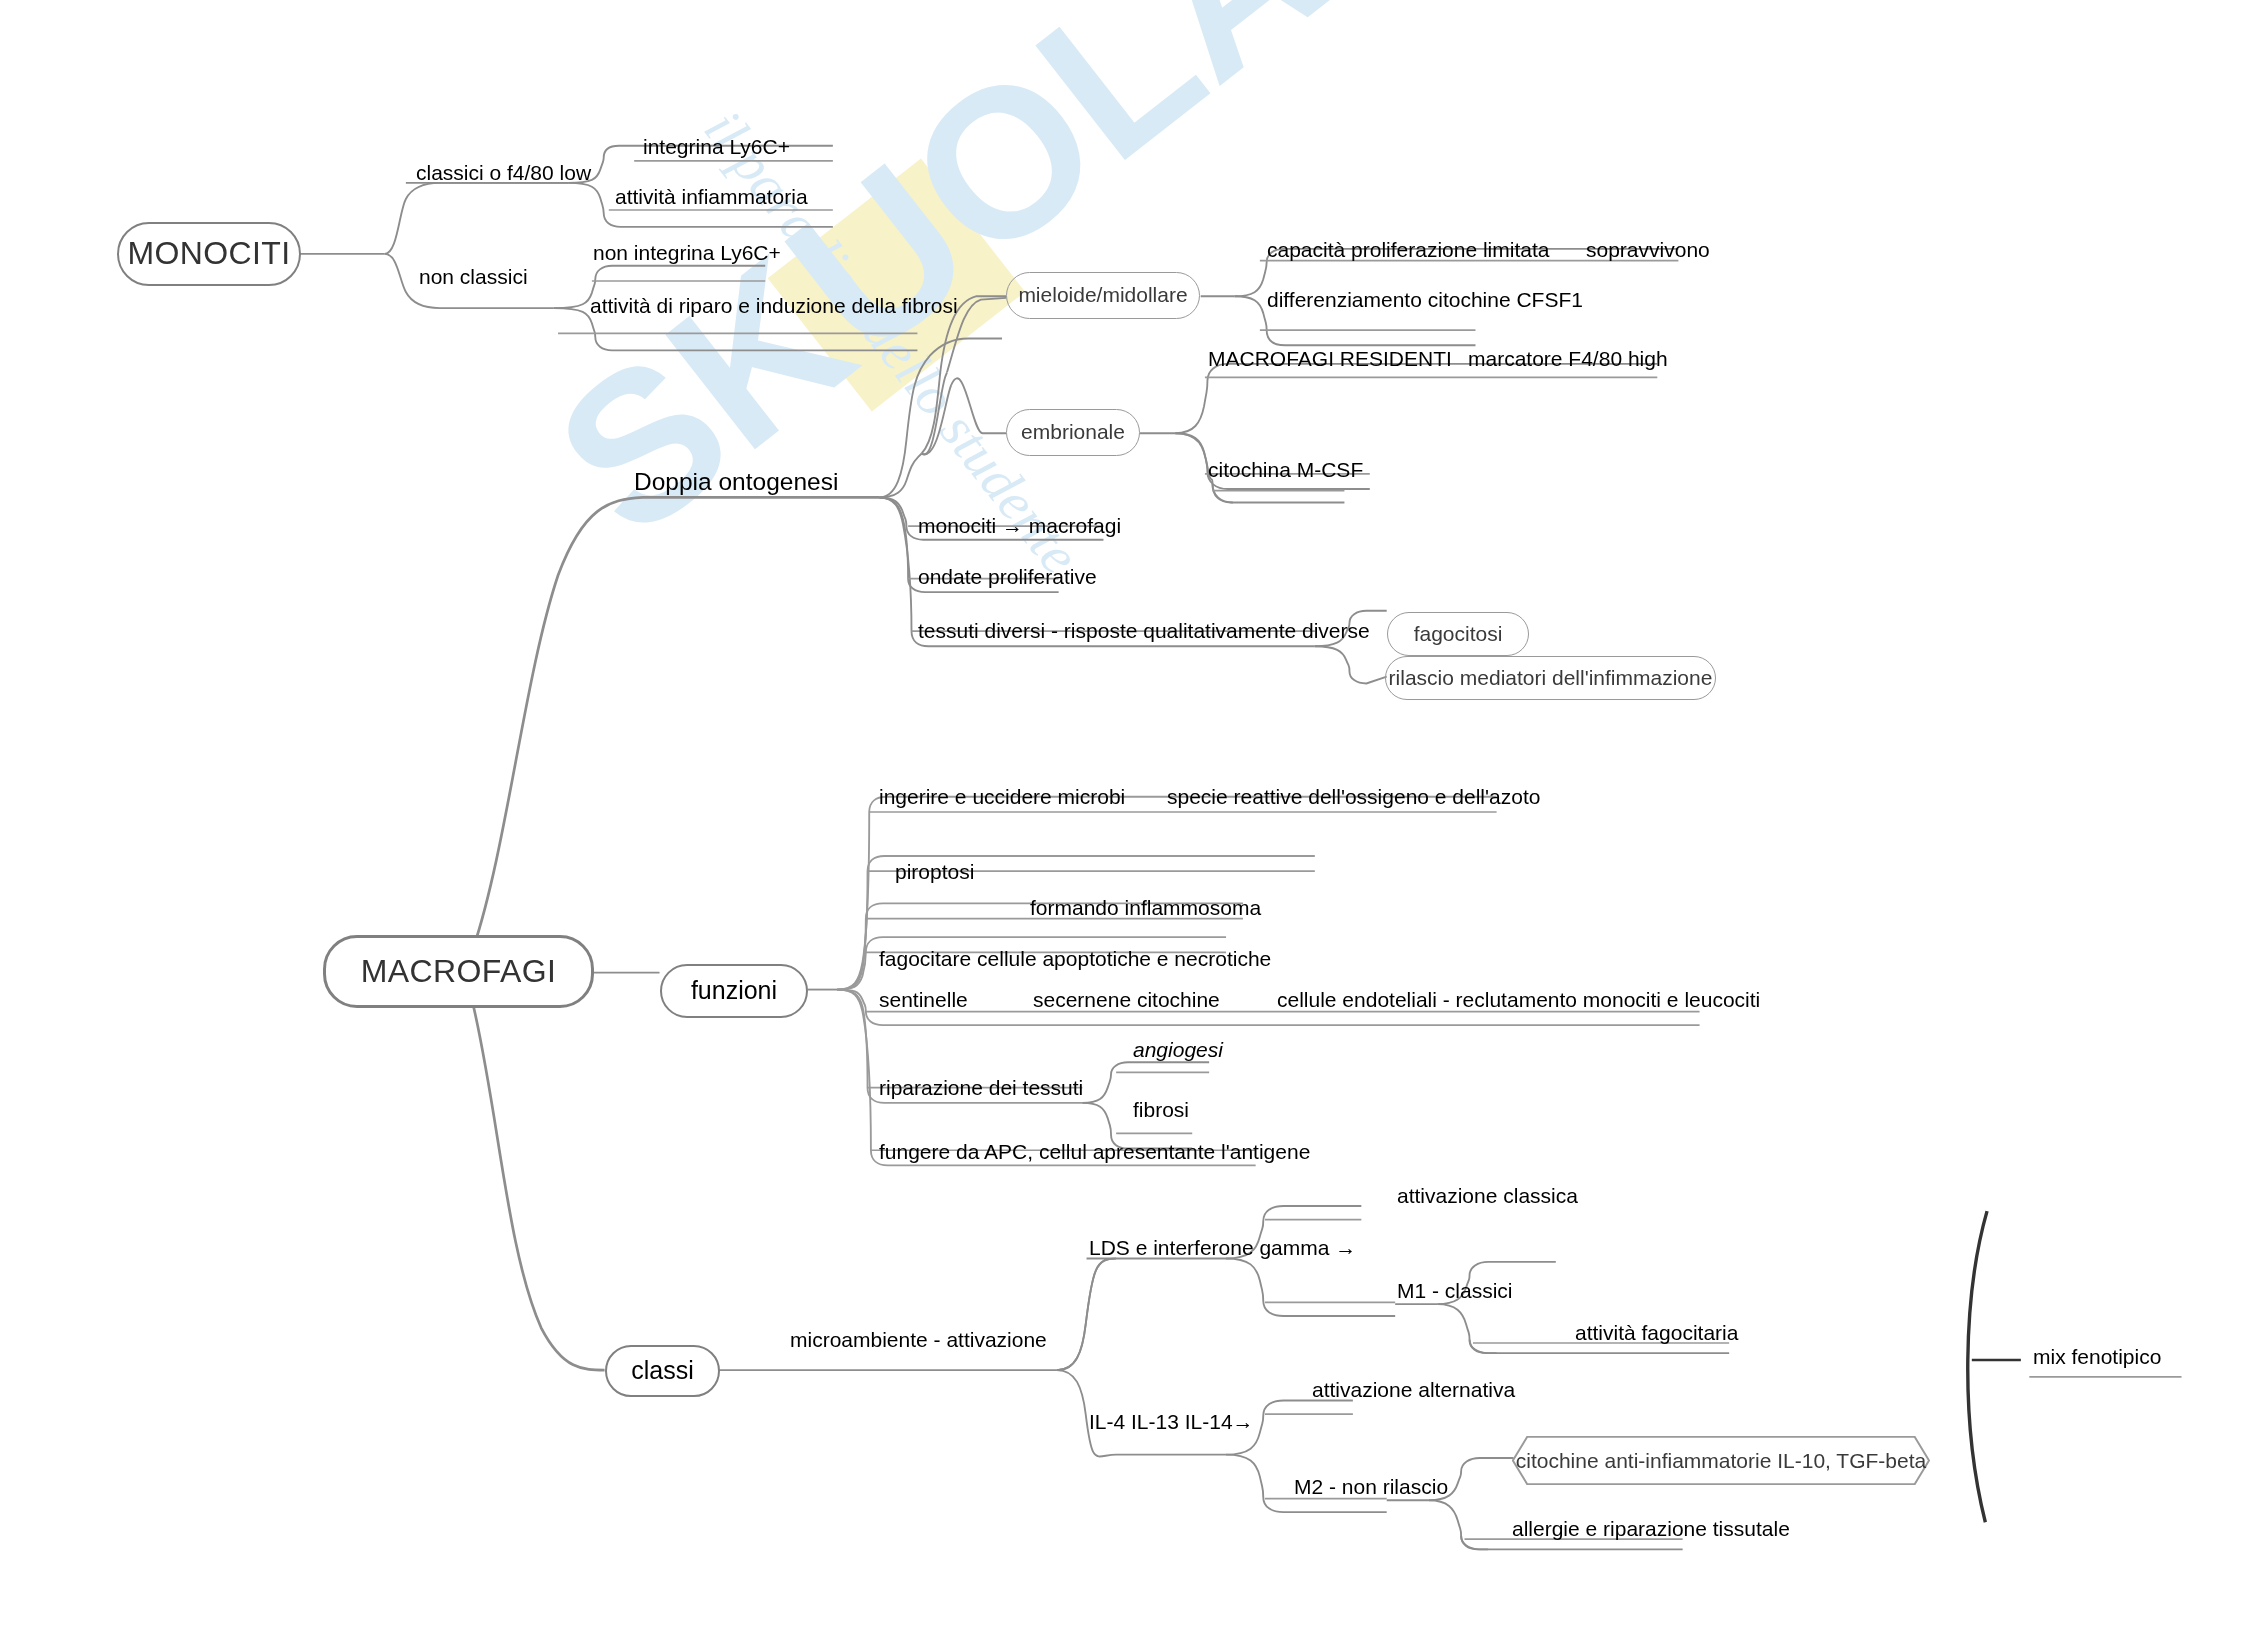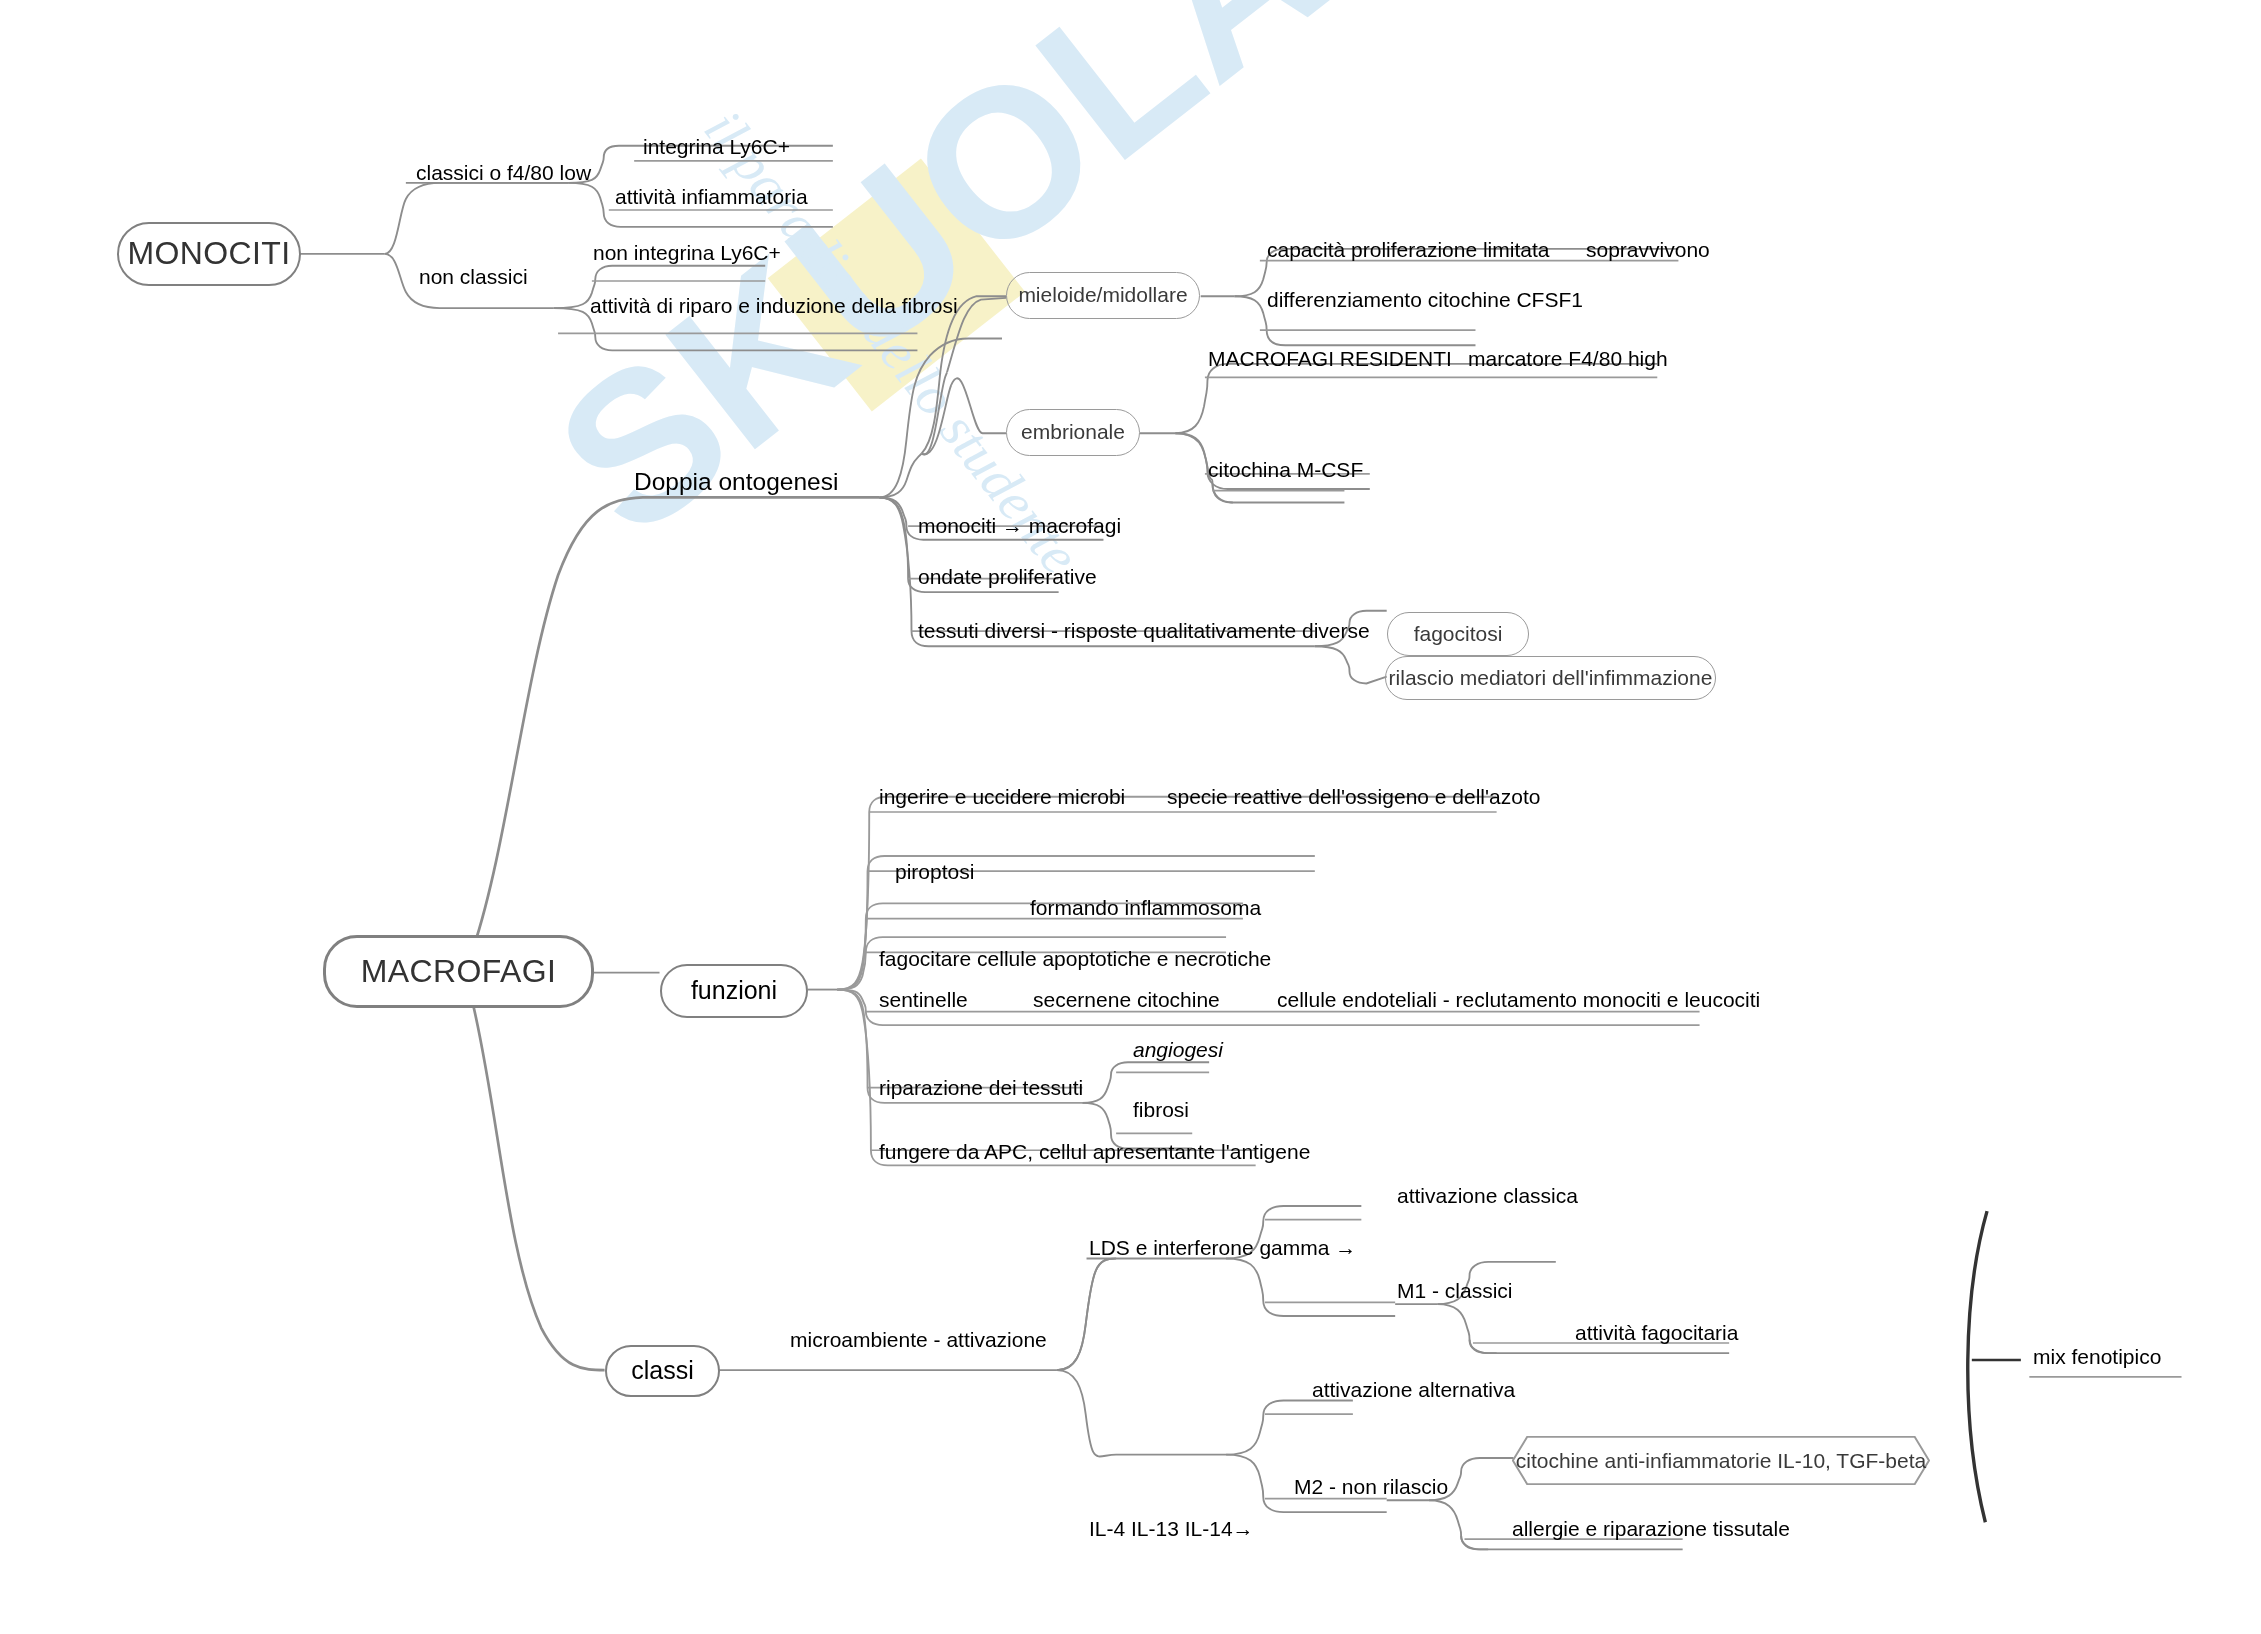--- a/index.html
+++ b/index.html
@@ -328,21 +328,21 @@
   </div>
   <div class="node leaf" style="left:1397px;top:1279px;">
     <span>M1  - classici</span>
   </div>
 
 
   <div class="node leaf" style="left:1575px;top:1321px;">
     <span>attività fagocitaria</span>
   </div>
 
-  <div class="node leaf" style="left:1089px;top:1517px;">
+  <div class="node leaf" style="left:1089px;top:1410px;">
     <span>IL-4  IL-13 IL-14→</span>
   </div>
   <div class="node leaf" style="left:1312px;top:1378px;">
     <span>attivazione alternativa</span>
   </div>
   <div class="node leaf" style="left:1294px;top:1475px;">
     <span>M2 - non rilascio</span>
   </div>
 
   <div class="hex" style="left:1512px;top:1436px;width:418px;height:49px;">

